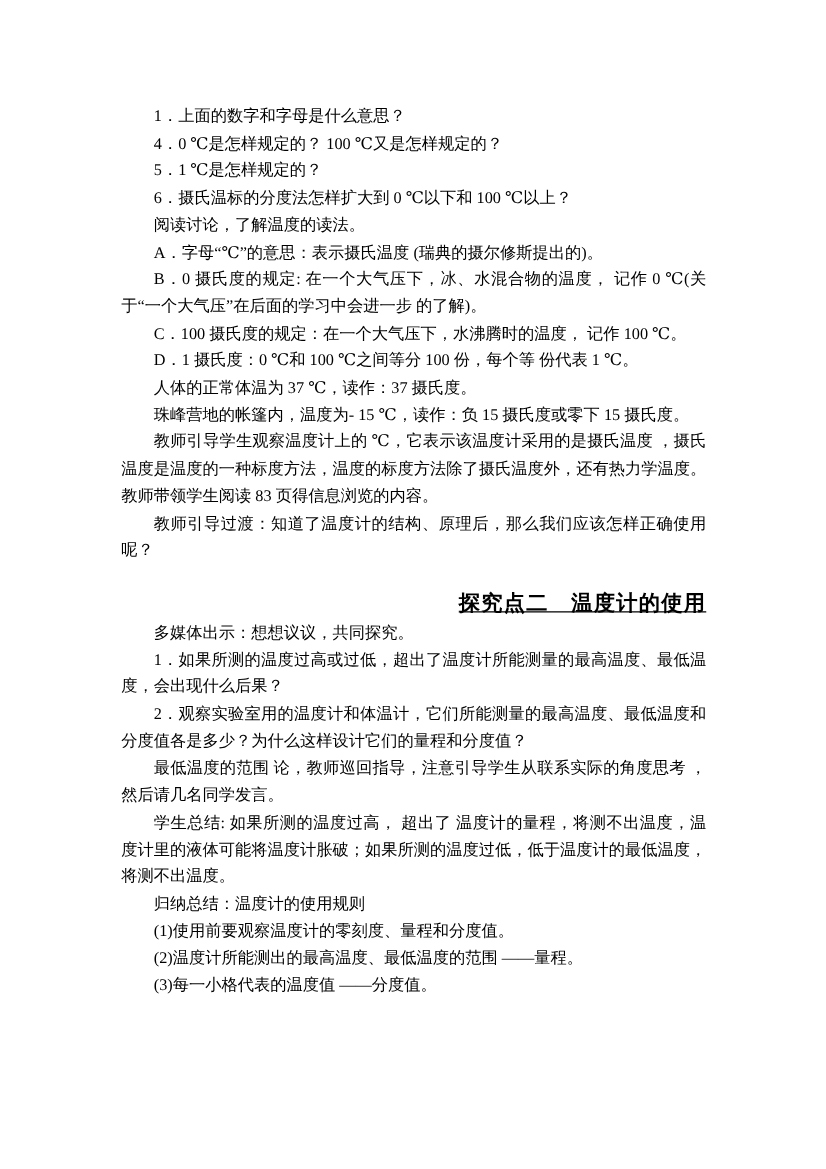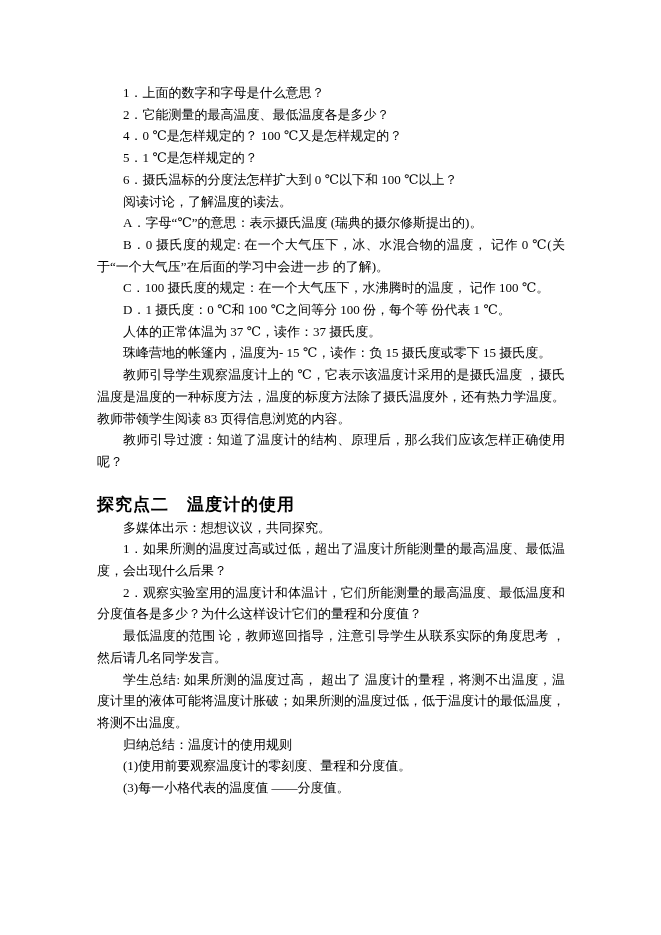--- a/index.html
+++ b/index.html
@@ -22,34 +22,34 @@
     text-align: justify;
   }
   .body-p {
     margin: 0;
     text-indent: 2em;
     word-break: break-all;
   }
   .heading {
     margin: 20px 0 0 0;
     text-indent: 0;
-    text-align: left;
+    text-align: right;
     font-family: "Liberation Sans", "DejaVu Sans", sans-serif;
     font-weight: bold;
     font-size: 17px;
     line-height: 24px;
     letter-spacing: 1px;
+    text-decoration: underline;
   }
 </style>
 </head>
 <body>
 
 <div class="page">
   <p class="body-p">1．上面的数字和字母是什么意思？</p>
-  <p class="body-p">2．它能测量的最高温度、最低温度各是多少？</p>
   <p class="body-p">4．0 ℃是怎样规定的？ 100 ℃又是怎样规定的？</p>
   <p class="body-p">5．1 ℃是怎样规定的？</p>
   <p class="body-p">6．摄氏温标的分度法怎样扩大到 0 ℃以下和 100 ℃以上？</p>
   <p class="body-p">阅读讨论，了解温度的读法。</p>
   <p class="body-p">A．字母“℃”的意思：表示摄氏温度 (瑞典的摄尔修斯提出的)。</p>
   <p class="body-p">B．0 摄氏度的规定: 在一个大气压下，冰、水混合物的温度， 记作 0 ℃(关于“一个大气压”在后面的学习中会进一步 的了解)。</p>
   <p class="body-p">C．100 摄氏度的规定：在一个大气压下，水沸腾时的温度， 记作 100 ℃。</p>
   <p class="body-p">D．1 摄氏度：0 ℃和 100 ℃之间等分 100 份，每个等 份代表 1 ℃。</p>
   <p class="body-p">人体的正常体温为 37 ℃，读作：37 摄氏度。</p>
   <p class="body-p">珠峰营地的帐篷内，温度为- 15 ℃，读作：负 15 摄氏度或零下 15 摄氏度。</p>
@@ -58,14 +58,15 @@
 
   <h2 class="heading">探究点二　温度计的使用</h2>
 
   <p class="body-p">多媒体出示：想想议议，共同探究。</p>
   <p class="body-p">1．如果所测的温度过高或过低，超出了温度计所能测量的最高温度、最低温度，会出现什么后果？</p>
   <p class="body-p">2．观察实验室用的温度计和体温计，它们所能测量的最高温度、最低温度和分度值各是多少？为什么这样设计它们的量程和分度值？</p>
   <p class="body-p">最低温度的范围 论，教师巡回指导，注意引导学生从联系实际的角度思考 ，然后请几名同学发言。</p>
   <p class="body-p">学生总结: 如果所测的温度过高， 超出了 温度计的量程，将测不出温度，温度计里的液体可能将温度计胀破；如果所测的温度过低，低于温度计的最低温度，将测不出温度。</p>
   <p class="body-p">归纳总结：温度计的使用规则</p>
   <p class="body-p">(1)使用前要观察温度计的零刻度、量程和分度值。</p>
+  <p class="body-p">(2)温度计所能测出的最高温度、最低温度的范围 ——量程。</p>
   <p class="body-p">(3)每一小格代表的温度值 ——分度值。</p>
 </div>
 
 </body></html>

